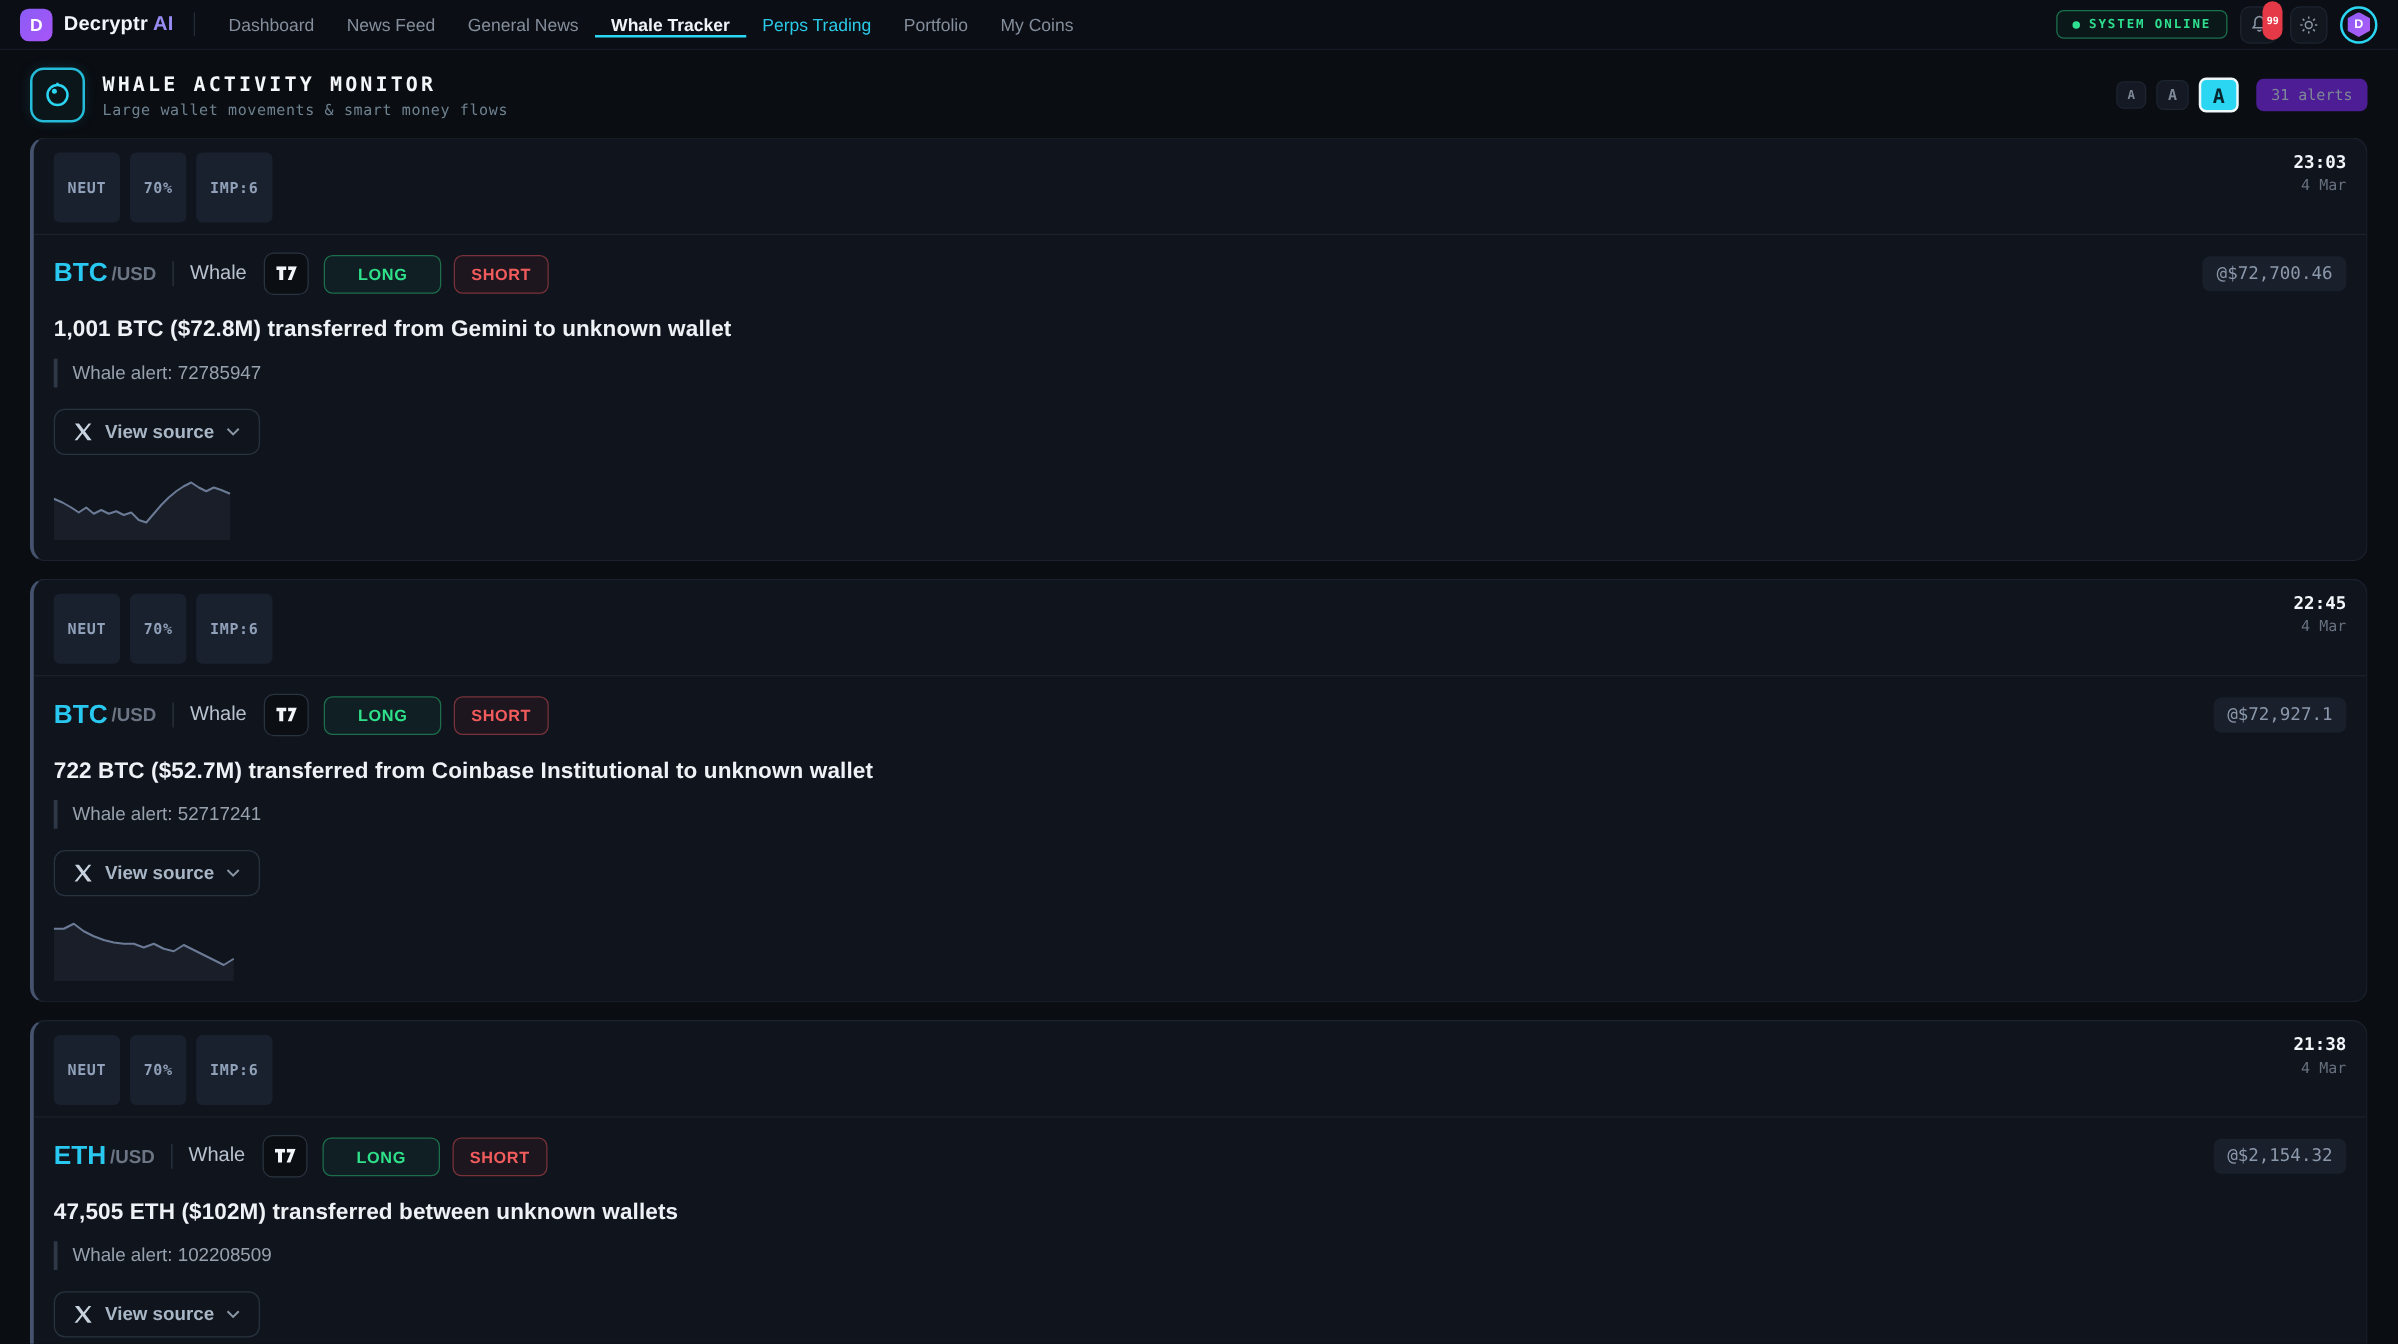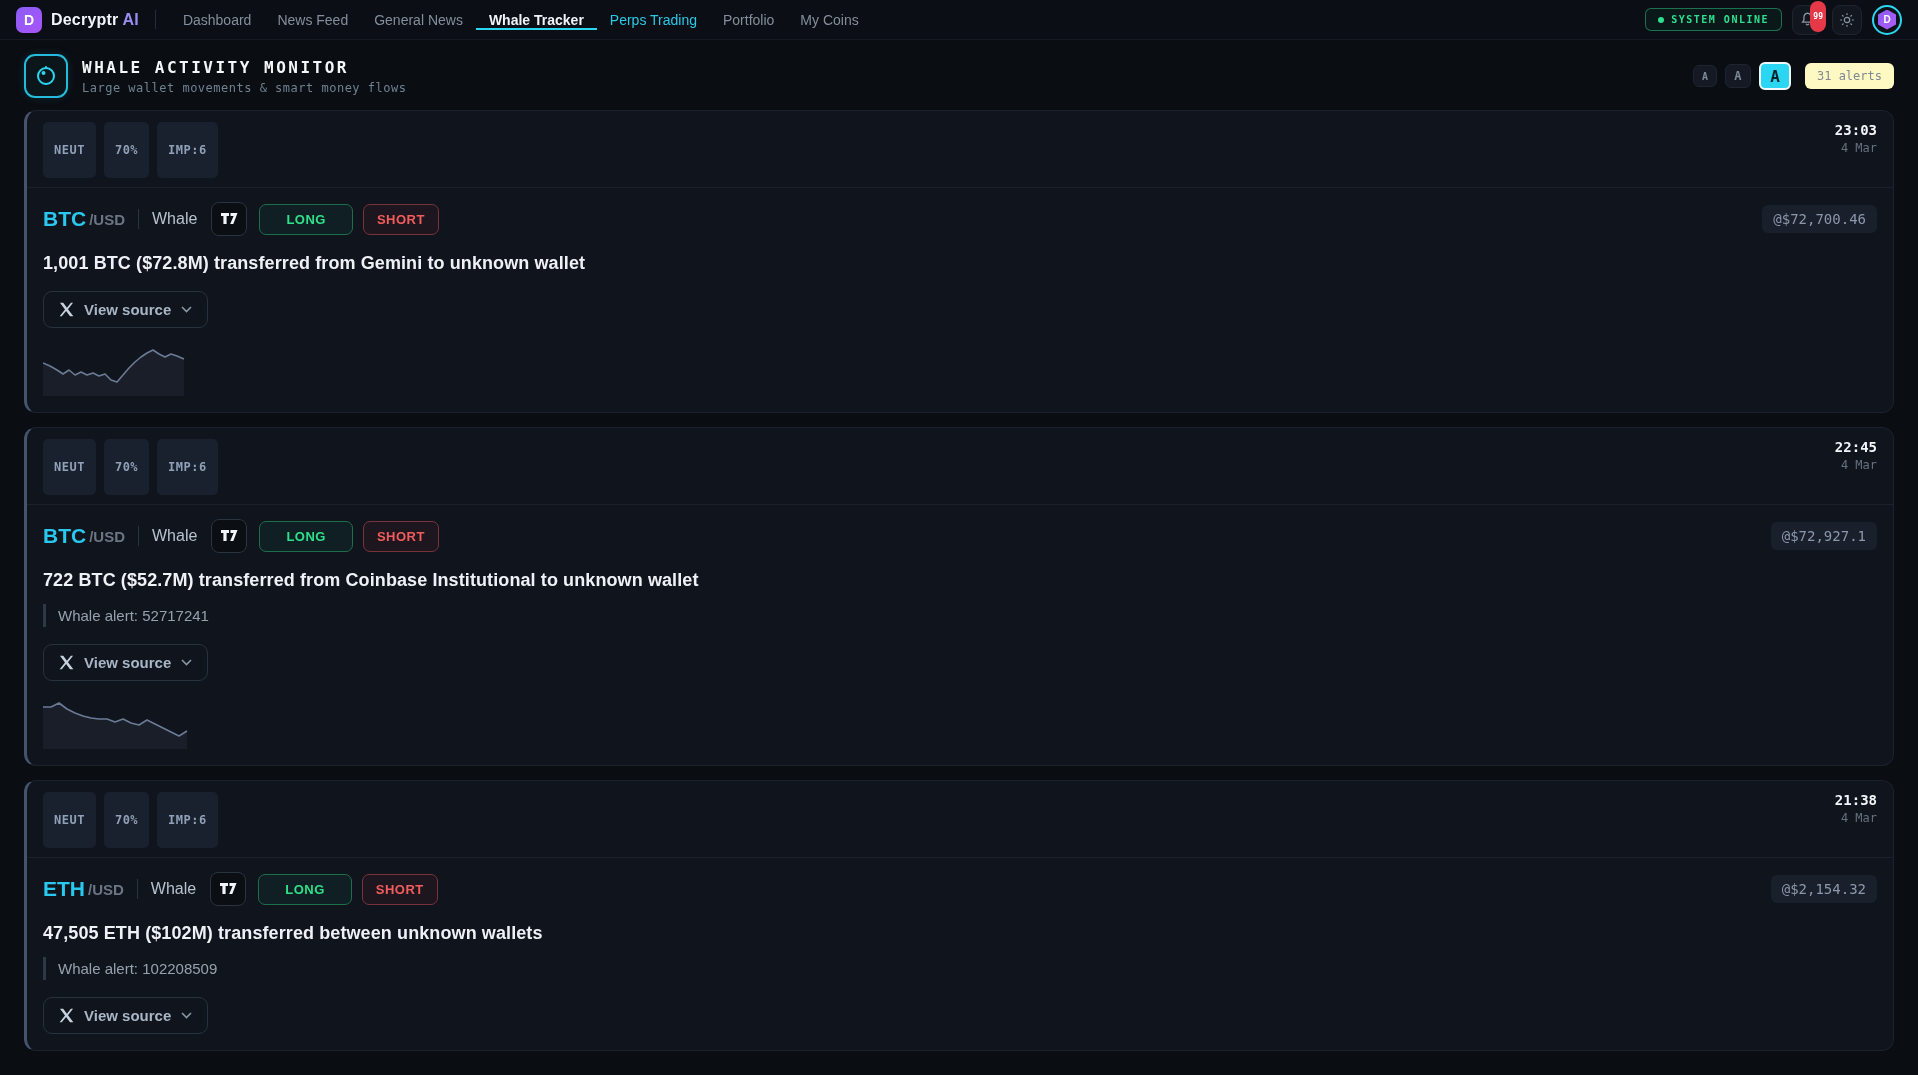--- a/index.html
+++ b/index.html
@@ -51,21 +51,21 @@
   .ph-title { font-size:16px; font-weight:bold; color:#f4f7fa; letter-spacing:2.5px; }
   .ph-subtitle { font-size:12px; color:#6e8290; margin-top:4px; letter-spacing:.5px; }
   .ph-right { margin-left:auto; display:flex; align-items:center; gap:8px; }
   .fs-btn { border-radius:6px; background:#141923; border:1px solid #1d2531;
     color:#7e8897; font-weight:bold; display:flex; align-items:center;
     justify-content:center; cursor:pointer; font-family:"DejaVu Sans Mono", monospace; }
   .fs-btn.s { width:24px; height:22px; font-size:10px; }
   .fs-btn.m { width:26px; height:24px; font-size:12px; }
   .fs-btn.l { width:32px; height:28px; font-size:16px; background:#2bd6f2;
     border:2px solid #eef8fb; color:#06262e; }
-  .alerts-badge { padding:6px 12px; border-radius:6px; background:#fef9c3;
+  .alerts-badge { padding:6px 12px; border-radius:6px; background:#4c1d95;
     color:#7e8897; font-size:12px; margin-left:6px; }
 
   
   .alerts-list { padding:0 24px; }
   .card { background:#10141c; border:1px solid #1b222e; border-left:3px solid #46536e;
     border-radius:12px; margin-bottom:14px; overflow:hidden; }
   .card-header { display:flex; align-items:flex-start; padding:11px 16px 9px 16px;
     border-bottom:1px solid #1a212c; }
   .badges { display:flex; gap:8px; }
   .badge { background:#1a212e; color:#8fa0b8; font-size:12px; font-weight:bold;
@@ -197,20 +197,21 @@
           <svg width="17" height="12" viewBox="0 0 17 12">
               <polygon points="0,0 8,0 8,3 5.6,3 5.6,11 2.4,11 2.4,3 0,3" fill="#f2f5f9"></polygon>
               <polygon points="9.5,0 16.5,0 12.3,11 9.2,11 12.6,3 9.5,3" fill="#f2f5f9"></polygon>
             </svg>
         </span>
         <button class="long-btn">LONG</button>
         <button class="short-btn">SHORT</button>
         <span class="price-pill mono">@$72,700.46</span>
       </div>
       <div class="headline">1,001 BTC ($72.8M) transferred from Gemini to unknown wallet</div>
+      <div class="summary">Whale alert: 72785947</div>
       <div>
         <button class="view-source">
           <svg width="15" height="15" viewBox="0 0 14 14">
               <path d="M0.9 0.7 L5.6 7 L0.6 13.3 H2.6 L6.6 8.3 L10.3 13.3 H13.4 L8.4 6.7 L13.1 0.7 H11.1 L7.4 5.4 L3.9 0.7 Z" fill="#c7d2de"></path>
             </svg>
           <span>View source</span>
           <svg width="11" height="7" viewBox="0 0 11 7">
               <polyline points="1,1 5.5,5.5 10,1" fill="none" stroke="#8b96a5" stroke-width="1.6"></polyline>
             </svg>
         </button>

